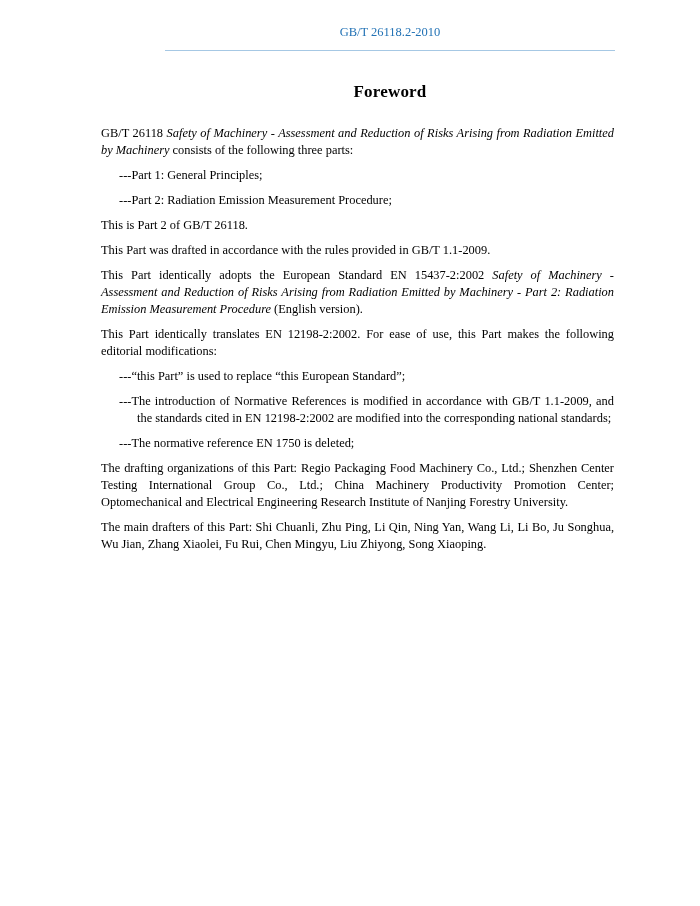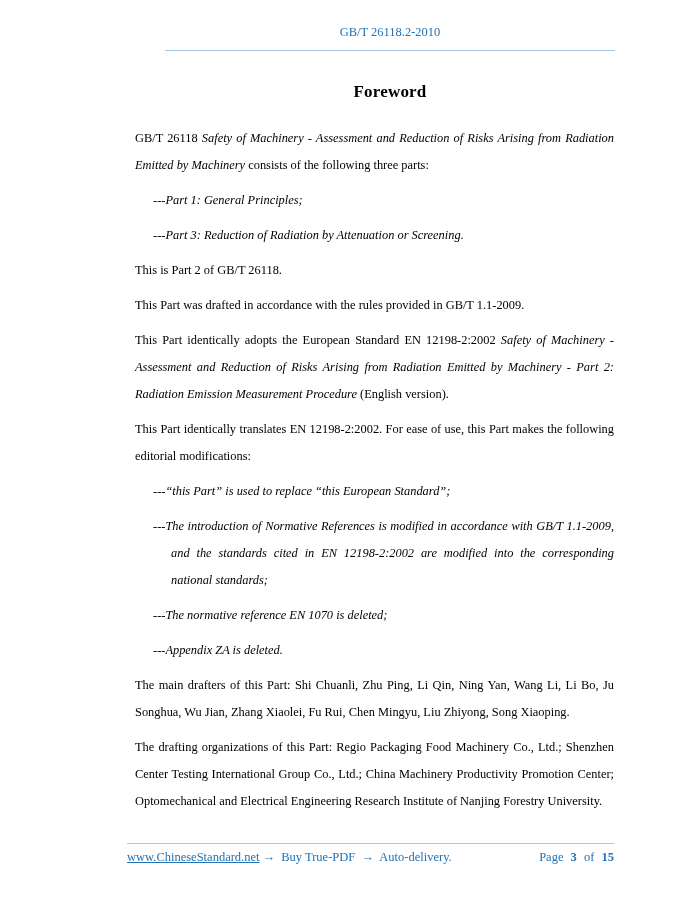--- a/index.html
+++ b/index.html
@@ -29,32 +29,31 @@
     margin: 10px 125px 0 125px;
   }
   .doc-title {
     margin-top: 31px;
     text-align: center;
     font-size: 17px;
     font-weight: bold;
     letter-spacing: 0.2px;
   }
   .content {
-    margin: 23px 126px 0 95px;
+    margin: 23px 126px 0 61px;
     font-size: 12.4px;
-    line-height: 27px;
+    line-height: 17px;
     text-align: justify;
   }
   .content p {
     margin: 0 0 8px 0;
   }
   .content .hang {
     padding-left: 36px;
     text-indent: -18px;
-    font-style: italic;
   }
   .italic { font-style: italic; }
   .footer {
     position: absolute;
     top: 843px;
     left: 127px;
     right: 126px;
     border-top: 1px solid #a6c8e4;
     padding-top: 6px;
     font-size: 12.5px;
@@ -80,52 +79,36 @@
   <div class="header-num">GB/T 26118.2-2010</div>
   <hr class="header-rule">
 
   <div class="doc-title">Foreword</div>
 
   <div class="content">
 
     <p><span>GB/T 26118 </span><span class="italic">Safety of Machinery - Assessment and Reduction of Risks Arising from Radiation Emitted by Machinery</span><span> consists of the following three parts:</span></p>
 
     <p class="hang">---Part 1: General Principles;</p>
-    <p class="hang">---Part 3: Reduction of Radiation by Attenuation or Screening.</p>
+    <p class="hang">---Part 2: Radiation Emission Measurement Procedure;</p>
 
     <p>This is Part 2 of GB/T 26118.</p>
 
     <p>This Part was drafted in accordance with the rules provided in GB/T 1.1-2009.</p>
 
-    <p><span>This Part identically adopts the European Standard EN 12198-2:2002 </span><span class="italic">Safety of Machinery - Assessment and Reduction of Risks Arising from Radiation Emitted by Machinery - Part 2: Radiation Emission Measurement Procedure</span><span> (English version).</span></p>
+    <p><span>This Part identically adopts the European Standard EN 15437-2:2002 </span><span class="italic">Safety of Machinery - Assessment and Reduction of Risks Arising from Radiation Emitted by Machinery - Part 2: Radiation Emission Measurement Procedure</span><span> (English version).</span></p>
 
     <p>This Part identically translates EN 12198-2:2002. For ease of use, this Part makes the following editorial modifications:</p>
 
     <p class="hang">---“this Part” is used to replace “this European Standard”;</p>
     <p class="hang">---The introduction of Normative References is modified in accordance with GB/T 1.1-2009, and the standards cited in EN 12198-2:2002 are modified into the corresponding national standards;</p>
-    <p class="hang">---The normative reference EN 1070 is deleted;</p>
-    <p class="hang">---Appendix ZA is deleted.</p>
+    <p class="hang">---The normative reference EN 1750 is deleted;</p>
 
 
 
+    <p>The drafting organizations of this Part: Regio Packaging Food Machinery Co., Ltd.; Shenzhen Center Testing International Group Co., Ltd.; China Machinery Productivity Promotion Center; Optomechanical and Electrical Engineering Research Institute of Nanjing Forestry University.</p>
+
     <p>The main drafters of this Part: Shi Chuanli, Zhu Ping, Li Qin, Ning Yan, Wang Li, Li Bo, Ju Songhua, Wu Jian, Zhang Xiaolei, Fu Rui, Chen Mingyu, Liu Zhiyong, Song Xiaoping.</p>
-
-    <p>The drafting organizations of this Part: Regio Packaging Food Machinery Co., Ltd.; Shenzhen Center Testing International Group Co., Ltd.; China Machinery Productivity Promotion Center; Optomechanical and Electrical Engineering Research Institute of Nanjing Forestry University.</p>
 
   </div>
 
-  <div class="footer">
-    <div class="left">
-      <a class="site-link">www.ChineseStandard.net</a>
-      <span>→</span>
-      <span>Buy True-PDF</span>
-      <span>→</span>
-      <span>Auto-delivery.</span>
-    </div>
-    <div class="right">
-      <span>Page</span>
-      <span class="bold">3</span>
-      <span>of</span>
-      <span class="bold">15</span>
-    </div>
-  </div>
 
 </div>
 
 </body></html>

